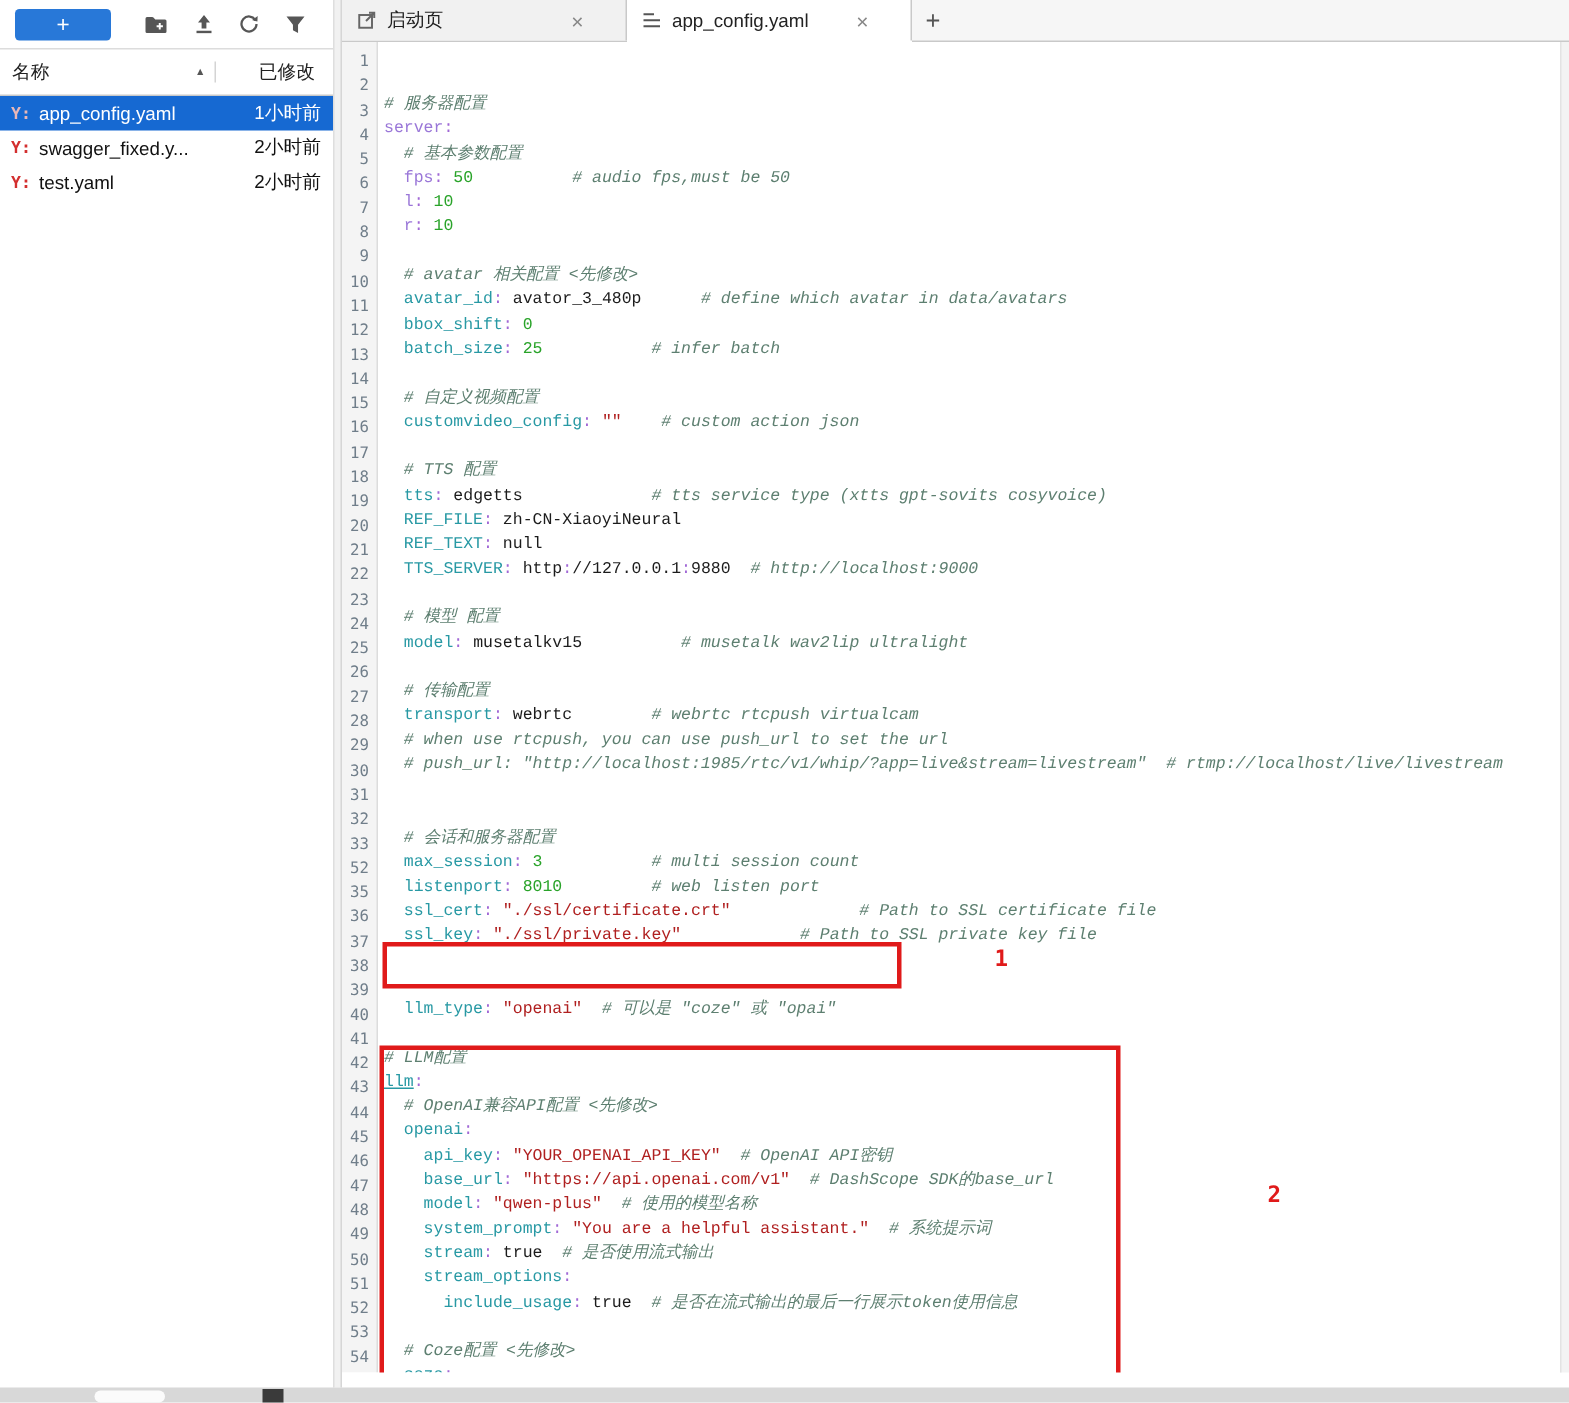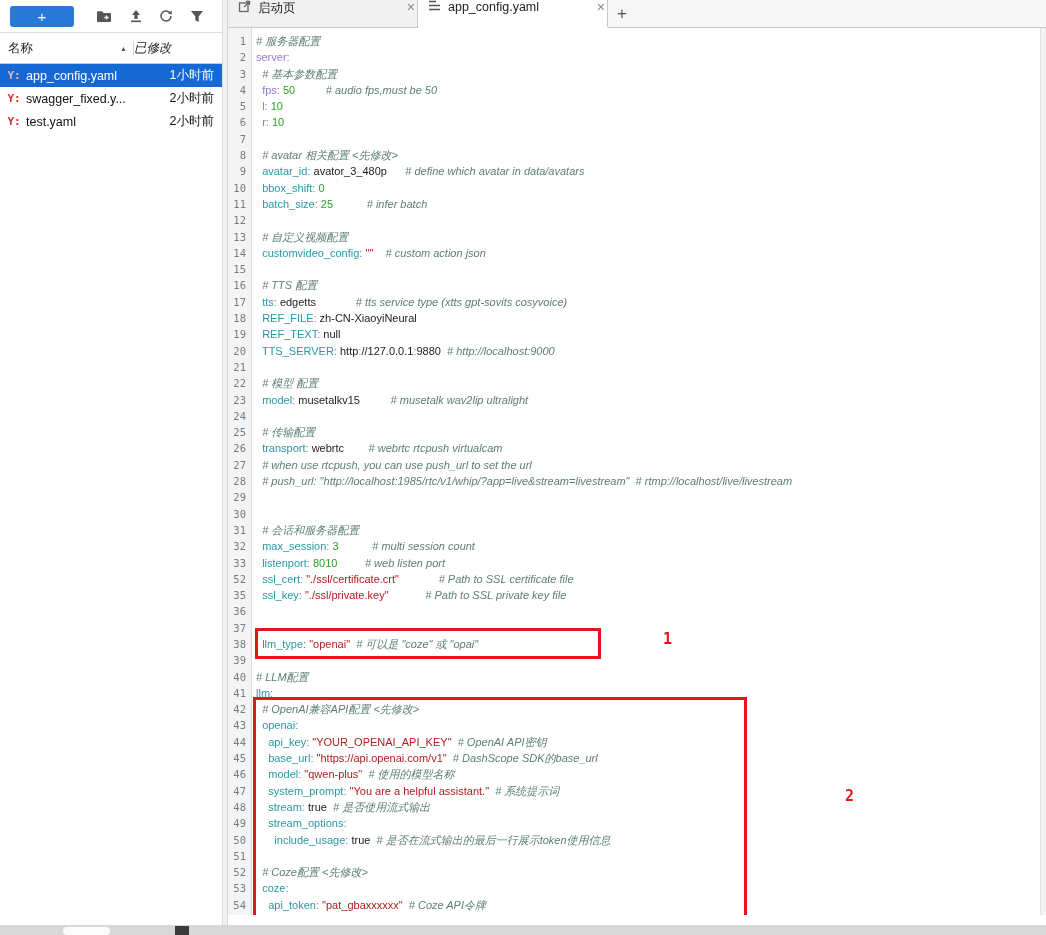--- a/index.html
+++ b/index.html
@@ -15,52 +15,52 @@
   .new-btn{width:64px;height:21px;background:#2878d8;border:none;border-radius:3px;
     color:#fff;font-size:15px;line-height:19px;text-align:center;cursor:pointer;padding:0;}
   .tool-icons{display:flex;flex:1;justify-content:space-around;align-items:center;margin-left:14px;}
   .tool-icons svg{display:block;}
   .breadcrumb{display:flex;align-items:center;gap:7px;height:26px;padding:0 10px;font-size:13px;color:#111;}
   .table-head{display:flex;align-items:center;height:32px;border-top:1px solid #dcdcdc;
     border-bottom:1px solid #c9c9c9;font-size:12.5px;color:#222;box-sizing:border-box;}
   .col-name{flex:1;display:flex;align-items:center;padding-left:8px;}
   .sort-arrow{margin-left:auto;margin-right:6px;font-size:7px;color:#555;}
   .head-div{width:1px;height:14px;background:#d4d4d4;}
-  .col-mod{width:66px;padding-right:22px;font-style:italic;}
+  .col-mod{width:66px;text-align:right;padding-right:12px;}
   .file-row{display:flex;align-items:center;height:23px;font-size:12.5px;color:#111;cursor:pointer;}
   .file-row.selected{background:#1669d2;color:#fff;}
   .row-ico{width:20px;display:flex;justify-content:center;align-items:center;margin-left:4px;}
   .y-ico{color:#d32f2f;font-family:"DejaVu Sans Mono",monospace;font-weight:bold;font-size:11px;}
   .file-row.selected .y-ico{color:#ffd7d7;color:#e9b8b8;}
   .row-name{flex:1;padding-left:2px;white-space:nowrap;overflow:hidden;}
   .row-mod{width:70px;text-align:right;padding-right:8px;white-space:nowrap;}
 
   .side-scroll{position:absolute;left:222px;top:0;width:6px;height:925px;background:#f1f1f1;
     border-left:1px solid #dedede;border-right:1px solid #d6d6d6;box-sizing:border-box;}
 
   
   .editor-pane{position:absolute;left:228px;top:0;right:0;height:925px;}
   .tabbar{position:relative;height:28px;background:#f6f6f6;border-bottom:1px solid #c9c9c9;
     display:flex;box-sizing:border-box;}
-  .tab{display:flex;align-items:flex-start;width:190px;padding:0 0 0 10px;box-sizing:border-box;
+  .tab{display:flex;align-items:center;width:190px;padding:0 26px 0 10px;box-sizing:border-box;
     border-right:1px solid #c9c9c9;font-size:12.5px;color:#222;background:#f1f1f1;height:27px;cursor:pointer;}
   .tab.active{background:#fff;box-shadow:0 1px 0 #fff;}
   .tab-ico{display:flex;align-items:center;margin-right:7px;}
   .tab-label{flex:1;white-space:nowrap;overflow:hidden;}
   .tab-close{color:#888;font-size:14px;padding:0 2px;line-height:1;}
   .newtab{width:28px;display:flex;align-items:center;justify-content:center;color:#555;
     font-size:17px;cursor:pointer;height:27px;}
 
   .editor{position:absolute;top:28px;left:0;right:0;bottom:10px;background:#fff;overflow:hidden;display:flex;}
   .gutter{width:24px;background:#f4f4f4;border-right:1px solid #dcdcdc;box-sizing:border-box;
     padding-top:5px;flex:none;}
   .ln{height:16.3px;line-height:16.3px;text-align:right;padding-right:5px;
     font-family:"DejaVu Sans Mono",monospace;font-size:10.5px;color:#707e8a;}
-  .code{padding:5px 0 0 4px;font-family:Liberation Sans, sans-serif;font-size:11px;
-    white-space:pre;flex:1;overflow:hidden;}
+  .code{padding:5px 0 0 4px;font-family:Liberation Mono, monospace;font-size:11px;
+    white-space:pre;flex:1;overflow:hidden;margin-top:29px;}
   .cl{height:16.3px;line-height:16.3px;white-space:pre;}
 
   .tk-c{color:#5d7f70;font-style:italic;}
   .tk-k{color:#2899a4;}
   .tk-ku{color:#2899a4;text-decoration:underline;}
   .tk-k2{color:#9a77d8;}
   .tk-m{color:#a168d6;}
   .tk-n{color:#29a329;}
   .tk-s{color:#b02020;}
   .tk-v{color:#1c1c1c;}

